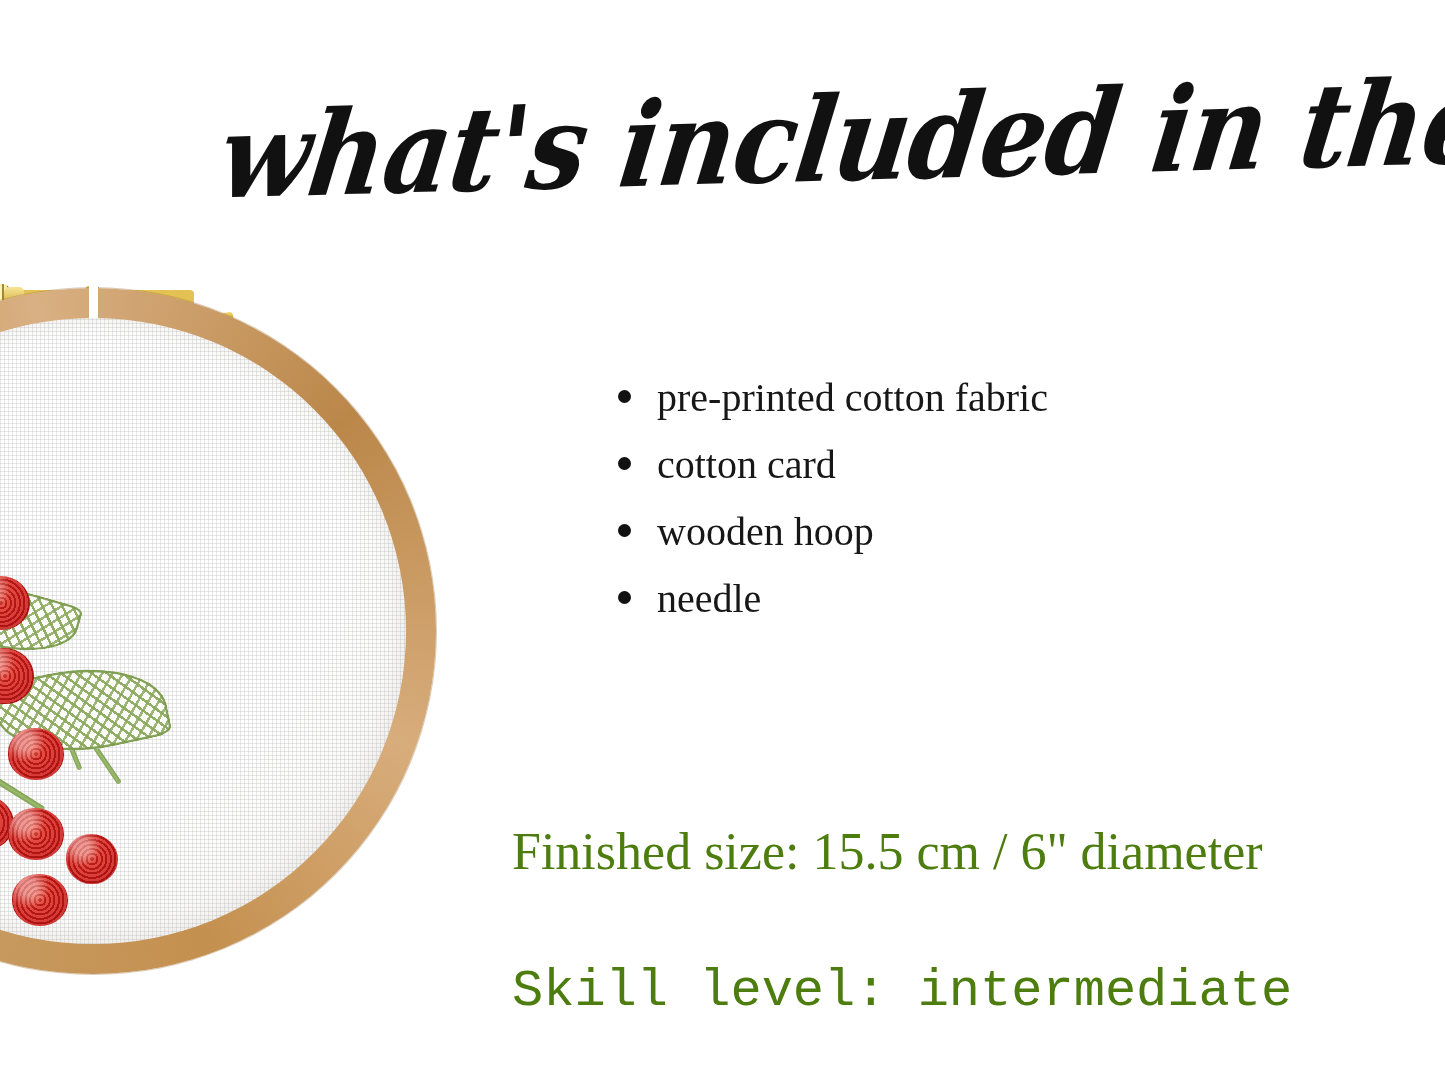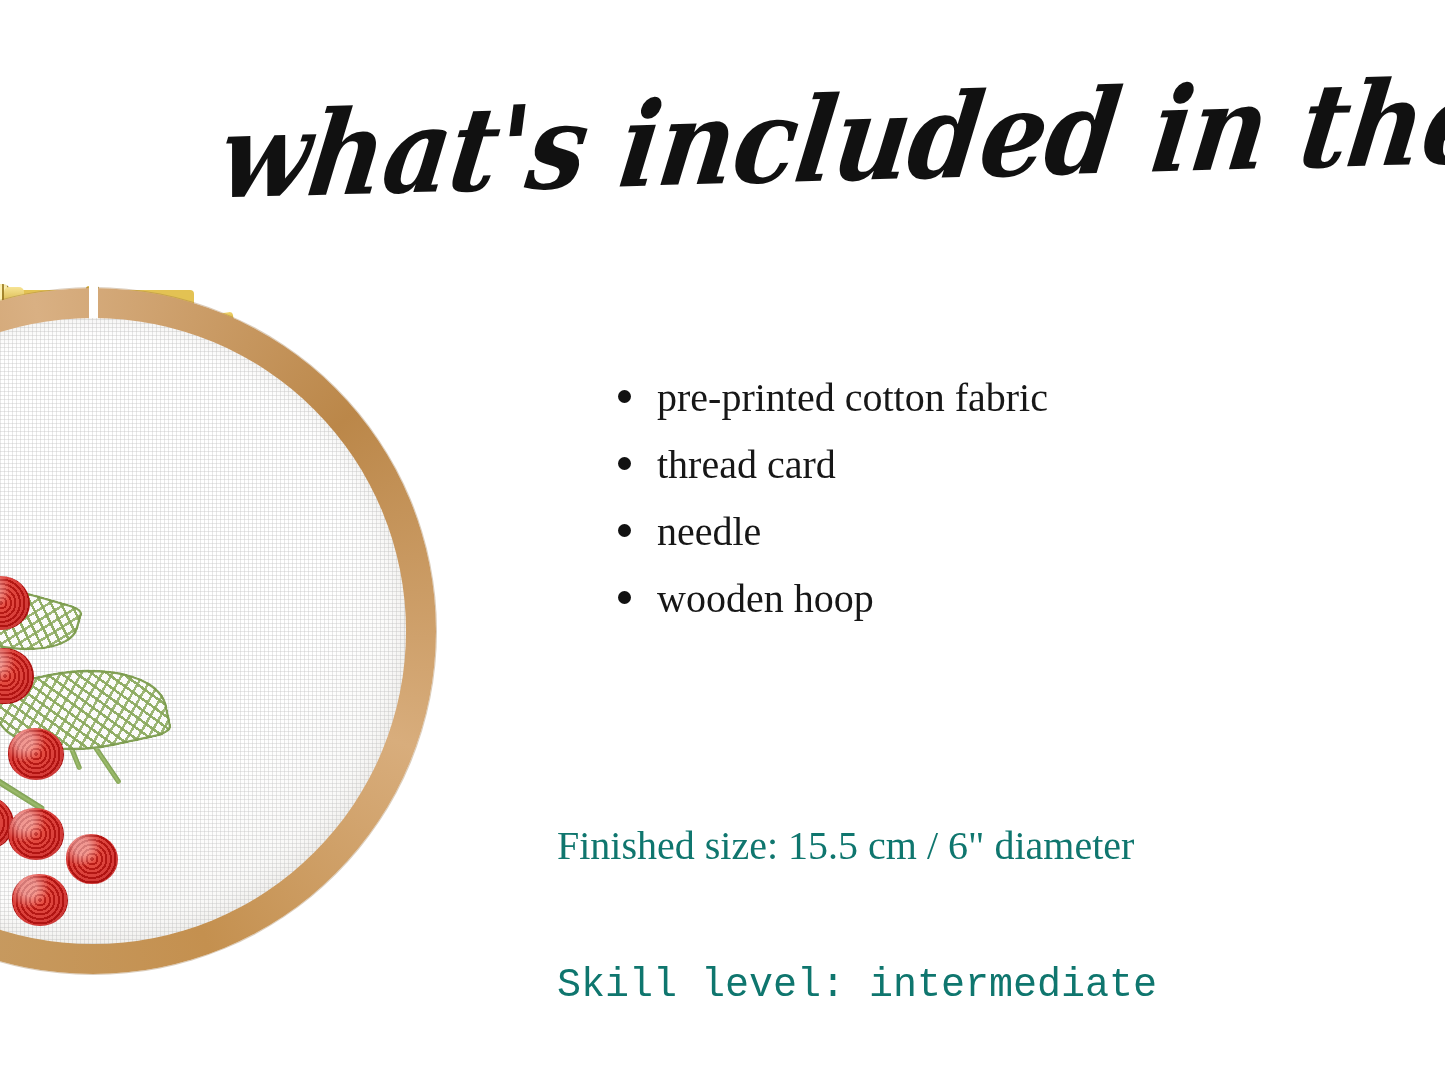--- a/index.html
+++ b/index.html
@@ -62,24 +62,24 @@
     font-family: "Liberation Serif", serif;
     font-size: 40px;
     color: #171717;
     line-height: 1;
     white-space: nowrap;
   }
 
   
   .footer-line {
     position: absolute;
-    left: 557px;
+    left: 512px;
     font-family: "Liberation Serif", serif;
-    font-size: 40px;
-    color: #0f766e;
+    font-size: 52px;
+    color: #4d7c0f;
     white-space: nowrap;
     line-height: 1;
   }
   #finished-size-line { top: 826px; }
   #skill-level-line   { top: 966px; font-family: Liberation Mono, monospace; }
 
   
   .hoop-photo {
     position: absolute;
     left: -250px;
@@ -260,29 +260,29 @@
     </div>
   </div>
 
   <div class="bullets">
     <div class="bullet-row">
       <span class="bullet-dot"></span>
       <span class="bullet-text">pre-printed cotton fabric</span>
     </div>
     <div class="bullet-row">
       <span class="bullet-dot"></span>
-      <span class="bullet-text">thread card</span>
+      <span class="bullet-text">cotton card</span>
+    </div>
+    <div class="bullet-row">
+      <span class="bullet-dot"></span>
+      <span class="bullet-text">wooden hoop</span>
     </div>
     <div class="bullet-row">
       <span class="bullet-dot"></span>
       <span class="bullet-text">needle</span>
     </div>
-    <div class="bullet-row">
-      <span class="bullet-dot"></span>
-      <span class="bullet-text">wooden hoop</span>
-    </div>
   </div>
 
   <div class="footer-line" id="finished-size-line">Finished size: 15.5 cm / 6" diameter</div>
 
   <div class="footer-line" id="skill-level-line">Skill level: intermediate</div>
 
 </div>
 
 </body></html>

